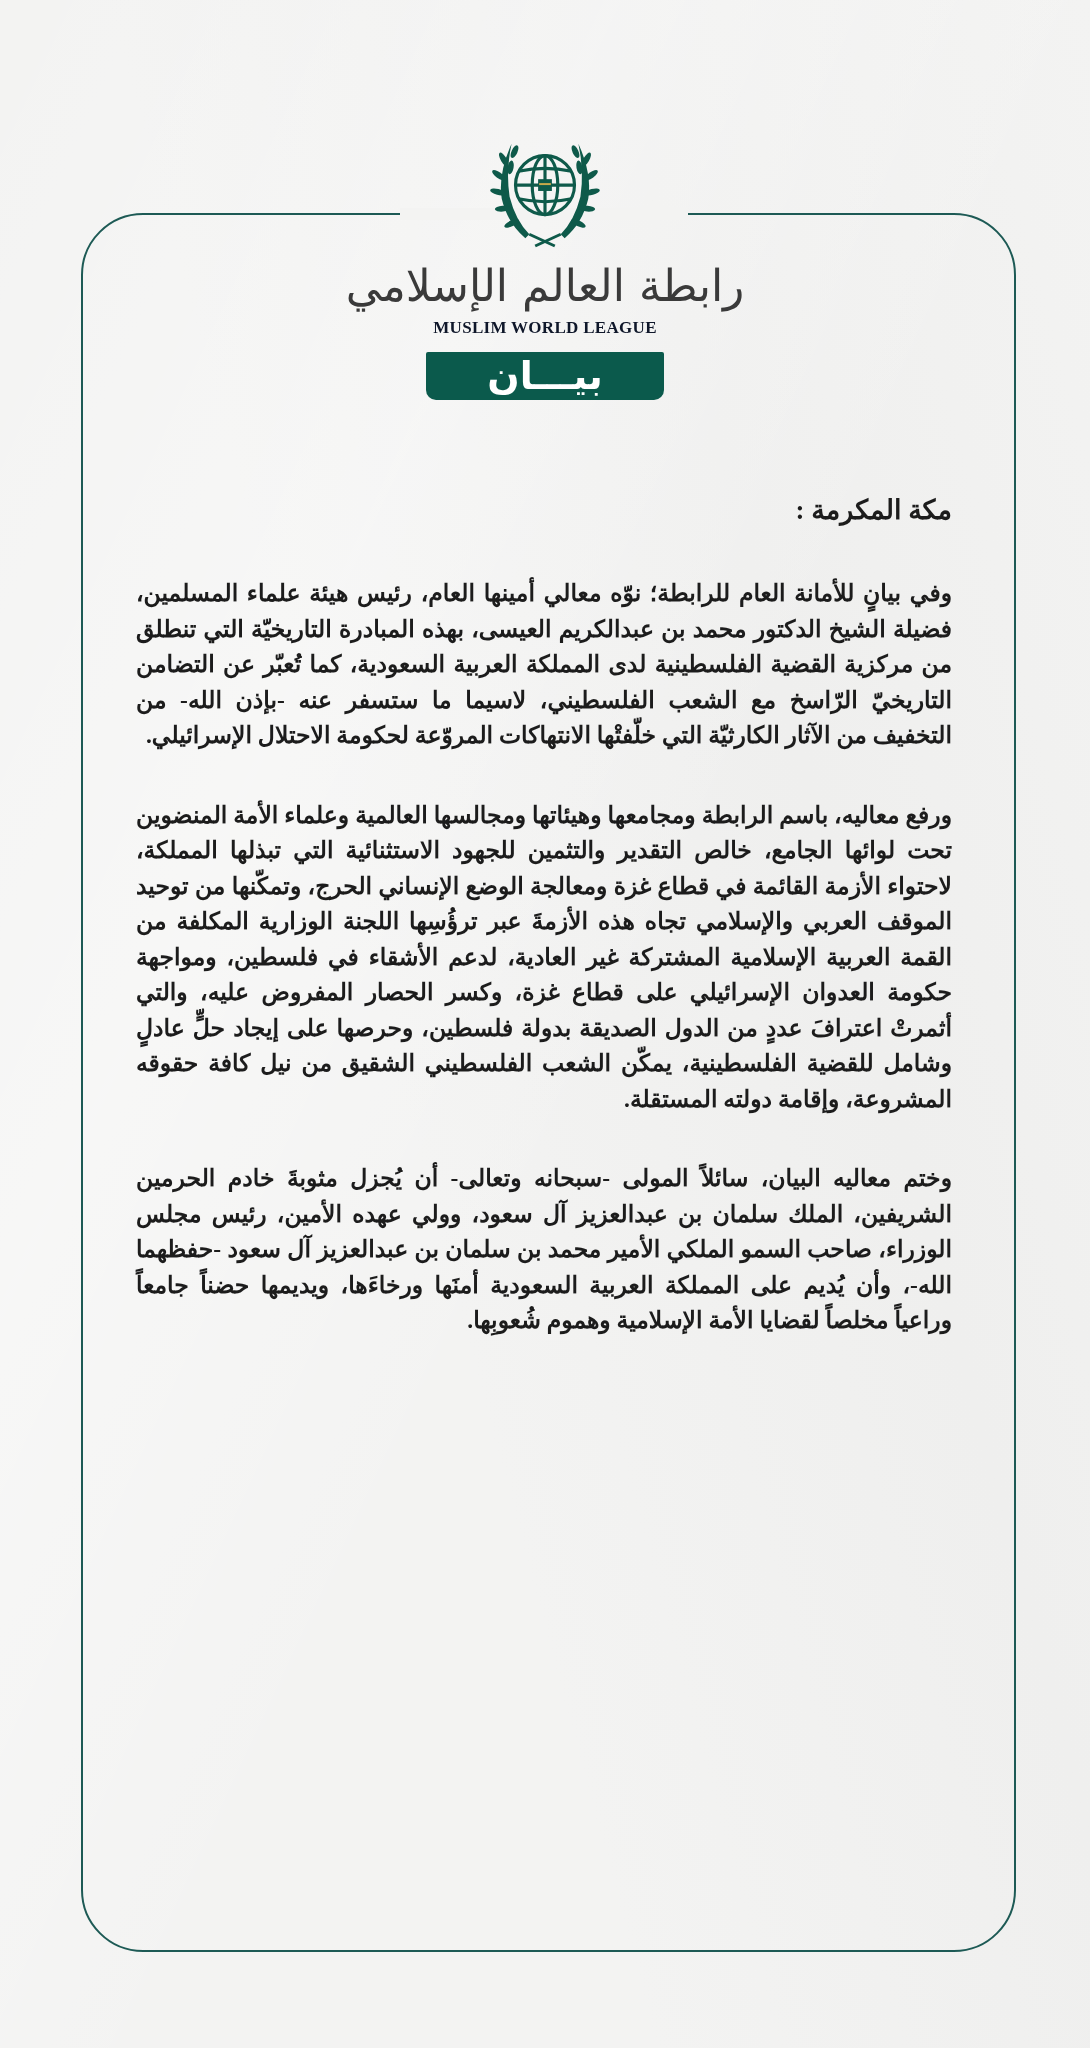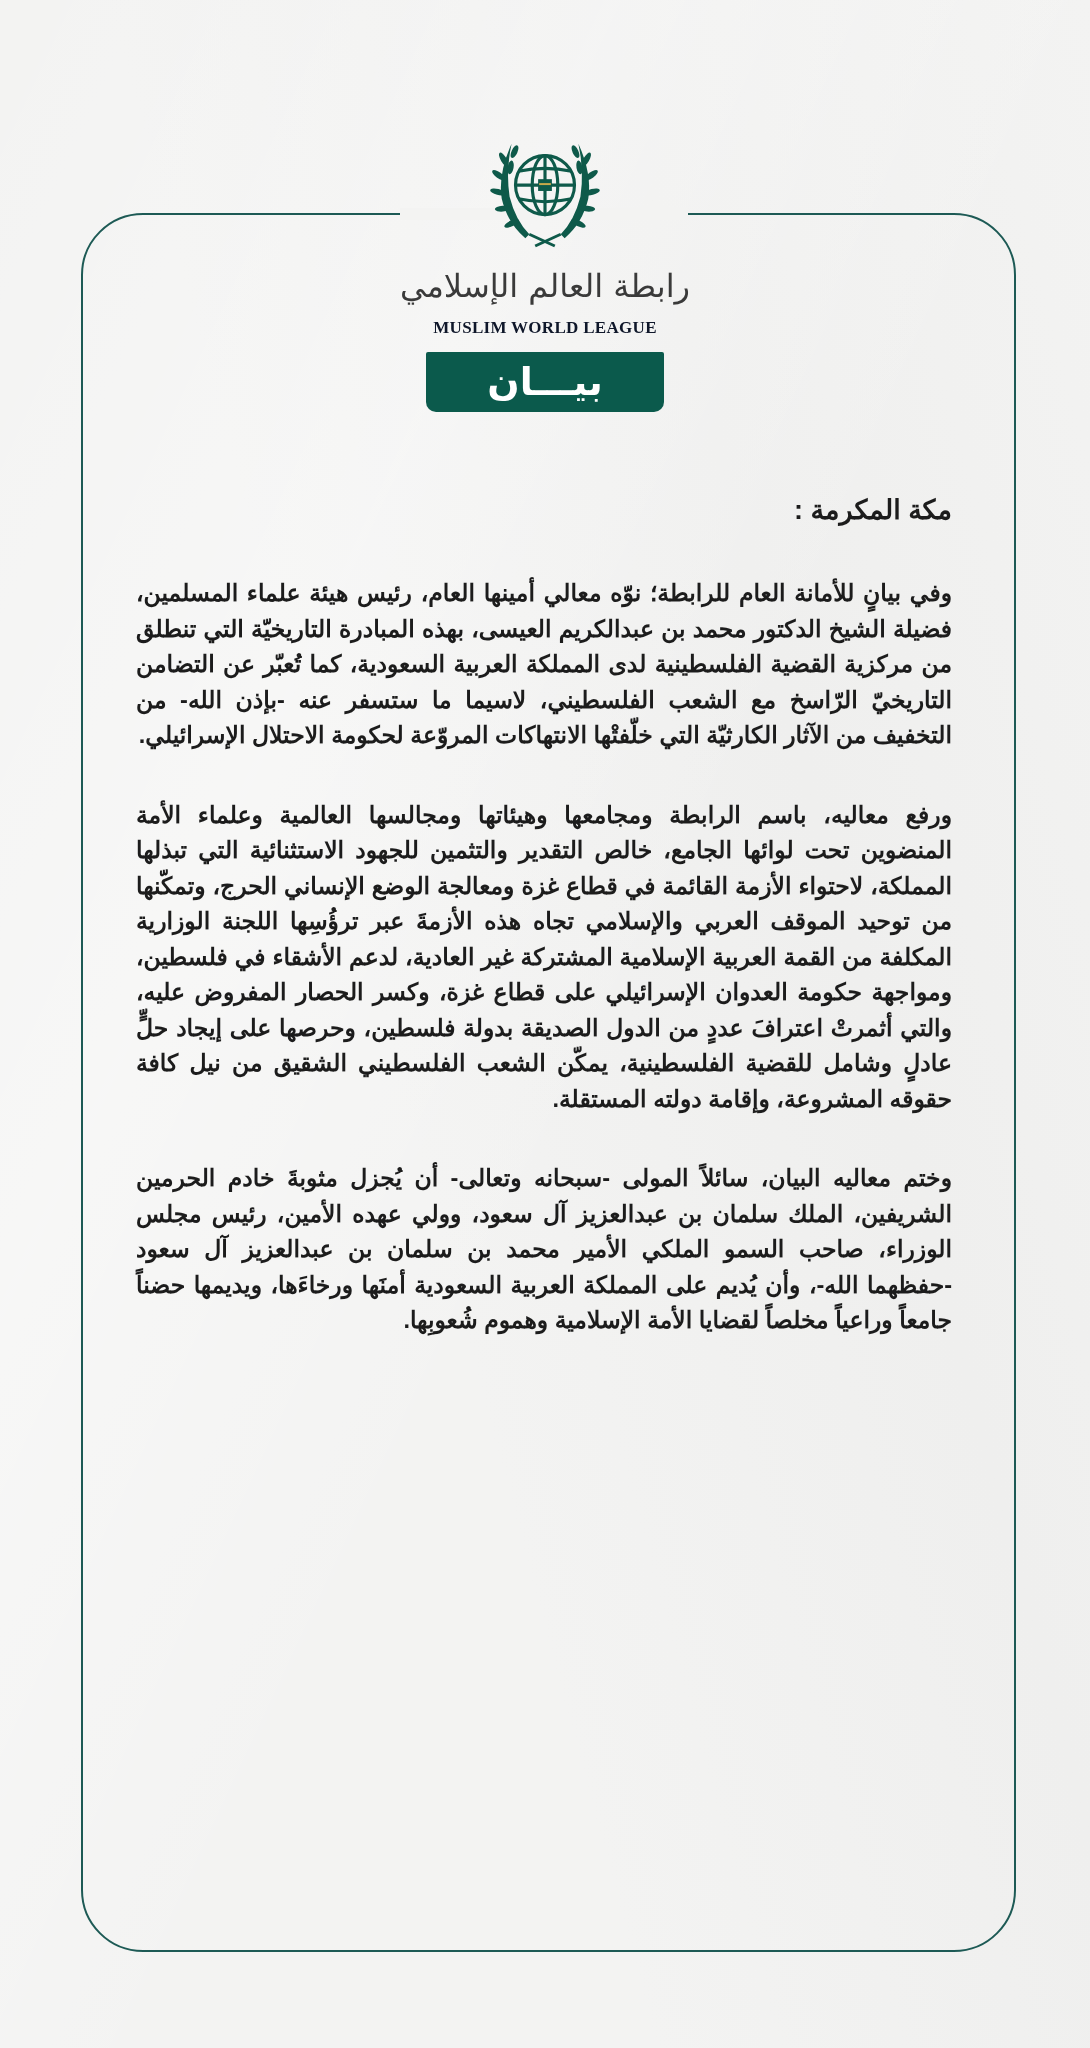--- a/index.html
+++ b/index.html
@@ -49,38 +49,38 @@
       flex-direction: column;
       align-items: center;
     }
     .emblem {
       width: 118px;
       height: 118px;
     }
     .arabic-logo {
       margin-top: 14px;
       font-family: "DejaVu Serif", serif;
-      font-size: 32px;
+      font-size: 44px;
       color: #3a3a3a;
       direction: rtl;
       line-height: 48px;
       letter-spacing: 1px;
     }
     .english-logo {
       margin-top: 8px;
       font-family: "Liberation Serif", serif;
       font-weight: bold;
       font-size: 17px;
       color: #0f172a;
       letter-spacing: 0.3px;
     }
     .badge {
       margin-top: 14px;
       width: 238px;
-      height: 60px;
+      height: 48px;
       background: #0b5a4c;
       border-radius: 0 0 10px 10px;
       border-top-left-radius: 2px;
       border-top-right-radius: 2px;
       display: flex;
       align-items: center;
       justify-content: center;
       color: #ffffff;
       font-size: 38px;
       font-weight: bold;
@@ -88,21 +88,21 @@
     }
     .content {
       position: absolute;
       left: 136px;
       top: 490px;
       width: 816px;
       direction: rtl;
       text-align: justify;
       text-align-last: right;
       color: #1c1c1c;
-      font-family: Liberation Sans, sans-serif;
+      font-family: Liberation Serif, serif;
       font-weight: bold;
     }
     .location {
       font-size: 27px;
       line-height: 40px;
       font-weight: bold;
       margin: 0 0 46px 0;
       color: #1c1c1c;
     }
     .para {

